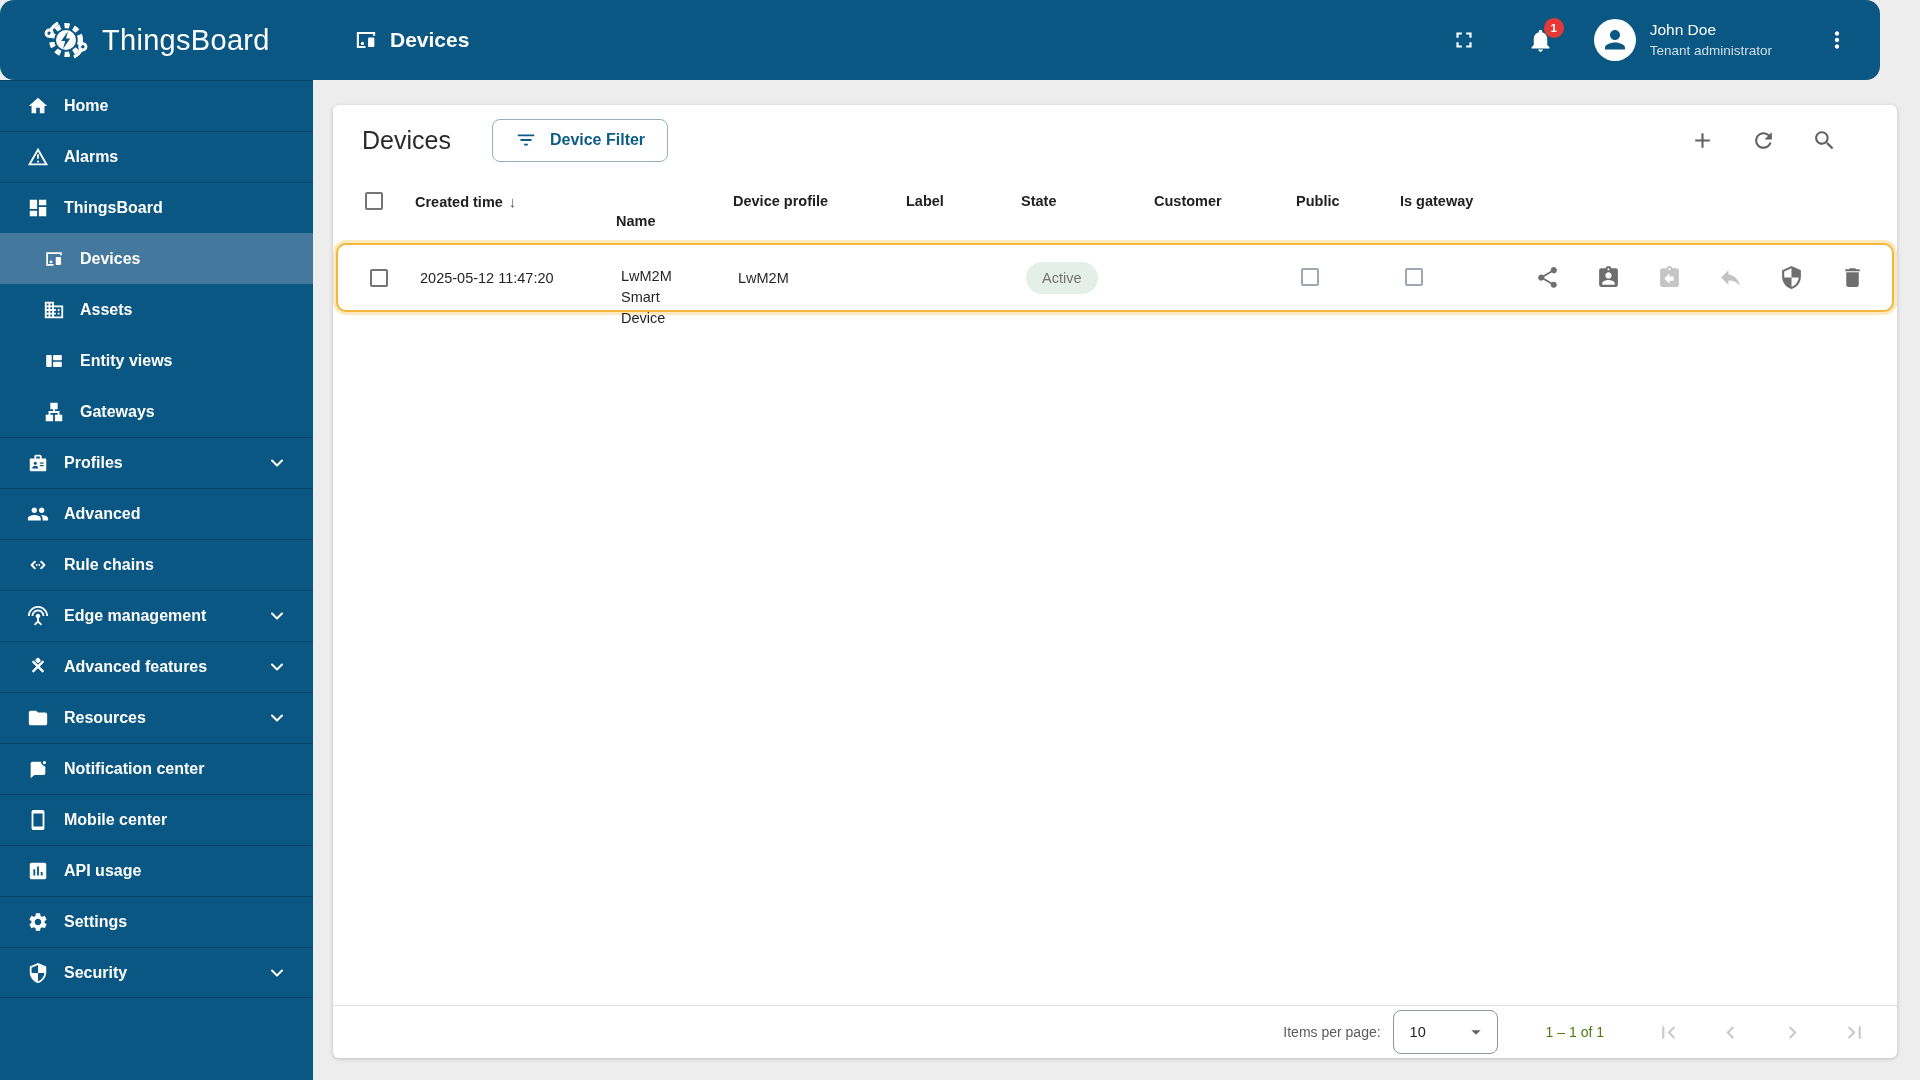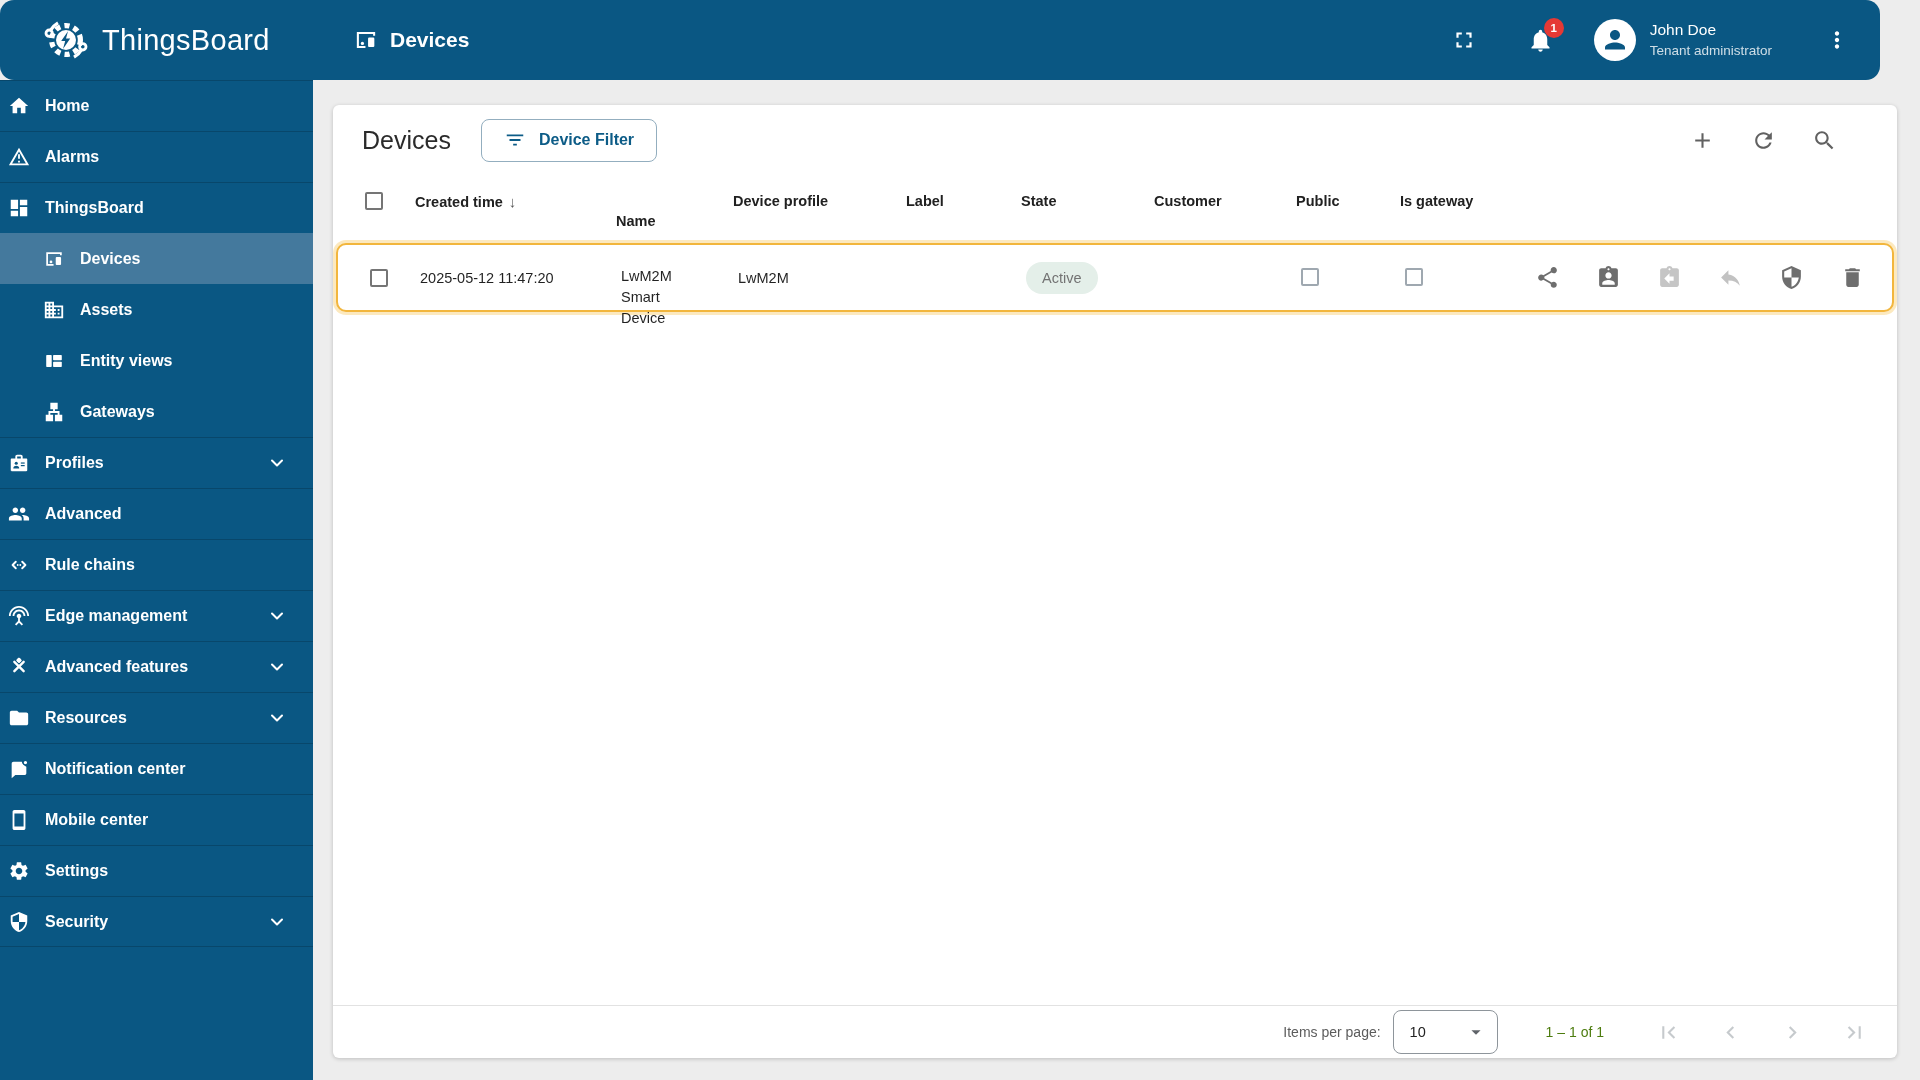--- a/index.html
+++ b/index.html
@@ -19,36 +19,36 @@
     background:#e53935; color:#fff; font-size:11.5px; font-weight:bold; display:flex; align-items:center; justify-content:center; padding:0 5px; }
   .avatar { width:42px; height:42px; border-radius:50%; background:#fff; margin-left:40px;
     display:flex; align-items:center; justify-content:center; cursor:pointer; }
   .user-info { margin-left:14px; line-height:1.45; cursor:pointer; }
   .user-name { font-size:15.5px; }
   .user-role { font-size:13.5px; color:rgba(255,255,255,.8); }
   .more-btn { margin-left:52px; }
 
   
   .sidebar { position:fixed; top:80px; left:0; width:313px; bottom:0; background:#0a5783; color:#fff; }
-  .nav-item { height:51px; display:flex; align-items:center; gap:15px; padding-left:8px;
+  .nav-item { height:51px; display:flex; align-items:center; gap:15px; padding-left:27px;
     font-size:16px; font-weight:bold; cursor:pointer; border-top:1px solid rgba(0,0,0,.18); }
   .nav-item.sub { padding-left:43px; border-top:none; }
   .nav-item.selected { background:#44799d; }
   .nav-item:last-child { border-bottom:1px solid rgba(0,0,0,.18); }
   .nicon { width:22px; height:22px; flex:0 0 22px; }
   .chev { margin-left:auto; margin-right:26px; width:20px; height:20px; }
 
   
   .main { position:fixed; left:313px; top:80px; right:0; bottom:0; background:#ededed; }
   .card { position:absolute; left:20px; top:25px; right:23px; bottom:22px; background:#fff;
     border-radius:6px; box-shadow:0 1px 4px rgba(0,0,0,.2); }
   .card-header { display:flex; align-items:center; height:58px; padding:12px 30px 0 29px; }
   .page-title { font-size:25px; color:#2b2b2b; font-weight:normal; margin:0 30px 0 0; }
   .filter-btn { display:flex; align-items:center; gap:13px; height:43px; padding:0 22px;
-    border:1px solid #93aebf; border-radius:8px; background:#fff; color:#0d5c87; font-weight:bold; font-size:16px; cursor:pointer; }
+    border:1px solid #93aebf; border-radius:8px; background:#fff; color:#0d5c87; font-weight:bold; font-size:16px; cursor:pointer;margin-left:11px; }
   .toolbar { margin-left:auto; display:flex; gap:36px; padding-right:30px; }
   .toolbar .icon-btn svg { width:25px; height:25px; }
 
   
   .thead { display:flex; align-items:center; height:48px; margin-top:14px;
     color:#212121; font-weight:bold; font-size:14.5px; }
   .trow { display:flex; align-items:center; height:69px; margin:18px 3px 0;
     border:2px solid #f2b63d; border-radius:10px; box-shadow:0 0 0 3px rgba(246,196,88,.38);
     font-size:14.5px; color:rgba(0,0,0,.87); background:#fff; }
   .col-cb      { flex:0 0 82px;  padding-left:32px; display:flex; align-items:center; }
@@ -248,20 +248,26 @@
     <span>Notification center</span>
   </div>
   <div class="nav-item">
     <svg class="nicon" viewBox="0 0 24 24">
         <path fill="#fff" d="M17 1H7c-1.1 0-2 .9-2 2v18c0 1.1.9 2 2 2h10c1.1 0 2-.9 2-2V3c0-1.1-.9-2-2-2zm0 18H7V5h10v14z"></path>
       </svg>
     <span>Mobile center</span>
   </div>
   <div class="nav-item">
     <svg class="nicon" viewBox="0 0 24 24">
+        <path fill="#fff" d="M19 3H5c-1.1 0-2 .9-2 2v14c0 1.1.9 2 2 2h14c1.1 0 2-.9 2-2V5c0-1.1-.9-2-2-2zM9 17H7v-7h2v7zm4 0h-2V7h2v10zm4 0h-2v-4h2v4z"></path>
+      </svg>
+    <span>API usage</span>
+  </div>
+  <div class="nav-item">
+    <svg class="nicon" viewBox="0 0 24 24">
         <path fill="#fff" d="M19.14 12.94c.04-.3.06-.61.06-.94 0-.32-.02-.64-.07-.94l2.03-1.58c.18-.14.23-.41.12-.61l-1.92-3.32c-.12-.22-.37-.29-.59-.22l-2.39.96c-.5-.38-1.03-.7-1.62-.94l-.36-2.54c-.04-.24-.24-.41-.48-.41h-3.84c-.24 0-.43.17-.47.41l-.36 2.54c-.59.24-1.13.57-1.62.94l-2.39-.96c-.22-.08-.47 0-.59.22L2.74 8.87c-.12.21-.08.47.12.61l2.03 1.58c-.05.3-.09.63-.09.94s.02.64.07.94l-2.03 1.58c-.18.14-.23.41-.12.61l1.92 3.32c.12.22.37.29.59.22l2.39-.96c.5.38 1.03.7 1.62.94l.36 2.54c.05.24.24.41.48.41h3.84c.24 0 .44-.17.47-.41l.36-2.54c.59-.24 1.13-.56 1.62-.94l2.39.96c.22.08.47 0 .59-.22l1.92-3.32c.12-.22.07-.47-.12-.61l-2.01-1.58zM12 15.6c-1.98 0-3.6-1.62-3.6-3.6s1.62-3.6 3.6-3.6 3.6 1.62 3.6 3.6-1.62 3.6-3.6 3.6z"></path>
       </svg>
     <span>Settings</span>
   </div>
   <div class="nav-item">
     <svg class="nicon" viewBox="0 0 24 24">
         <path fill="#fff" d="M12 1 3 5v6c0 5.55 3.84 10.74 9 12 5.16-1.26 9-6.45 9-12V5l-9-4zm0 10.99h7c-.53 4.12-3.28 7.79-7 8.94V12H5V6.3l7-3.11v8.8z"></path>
       </svg>
     <span>Security</span>
     <svg class="chev" viewBox="0 0 24 24">

